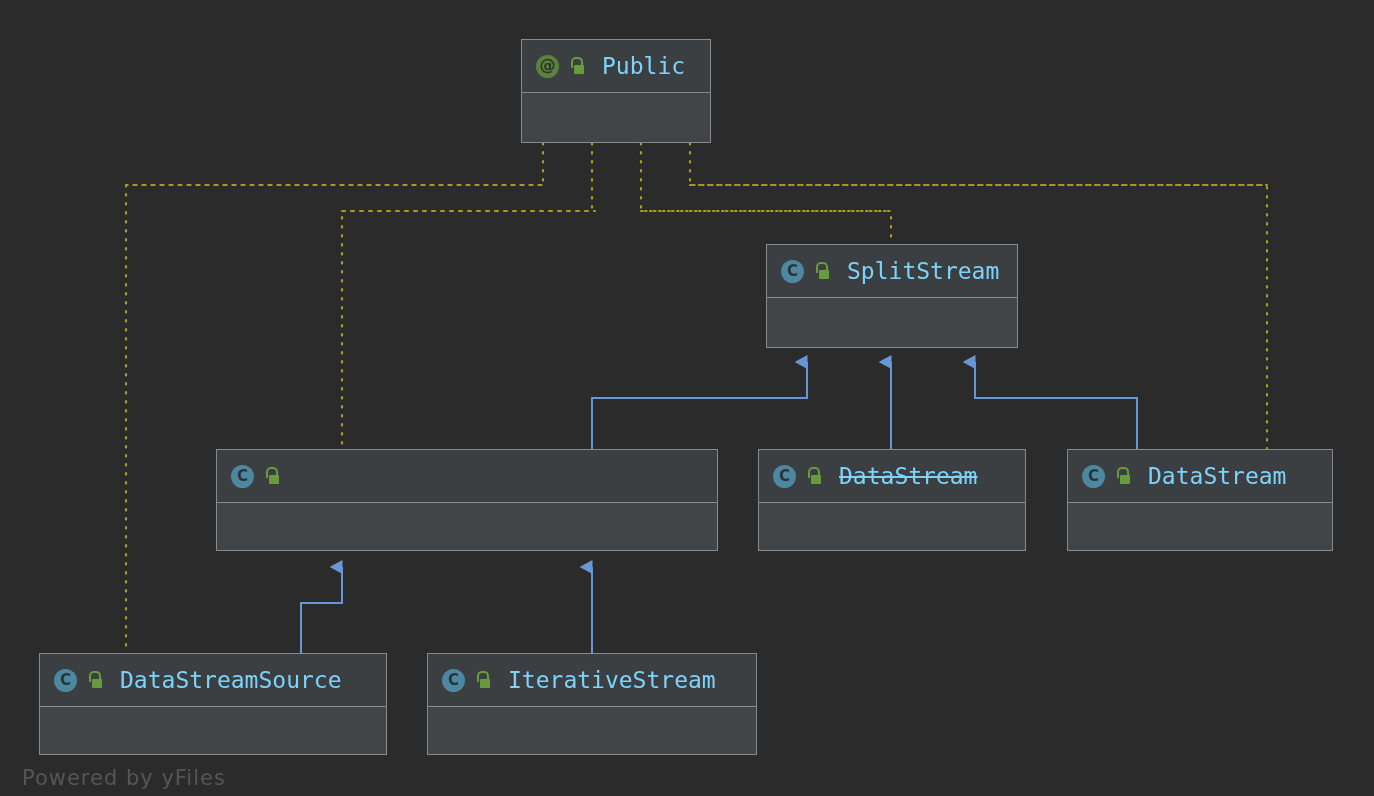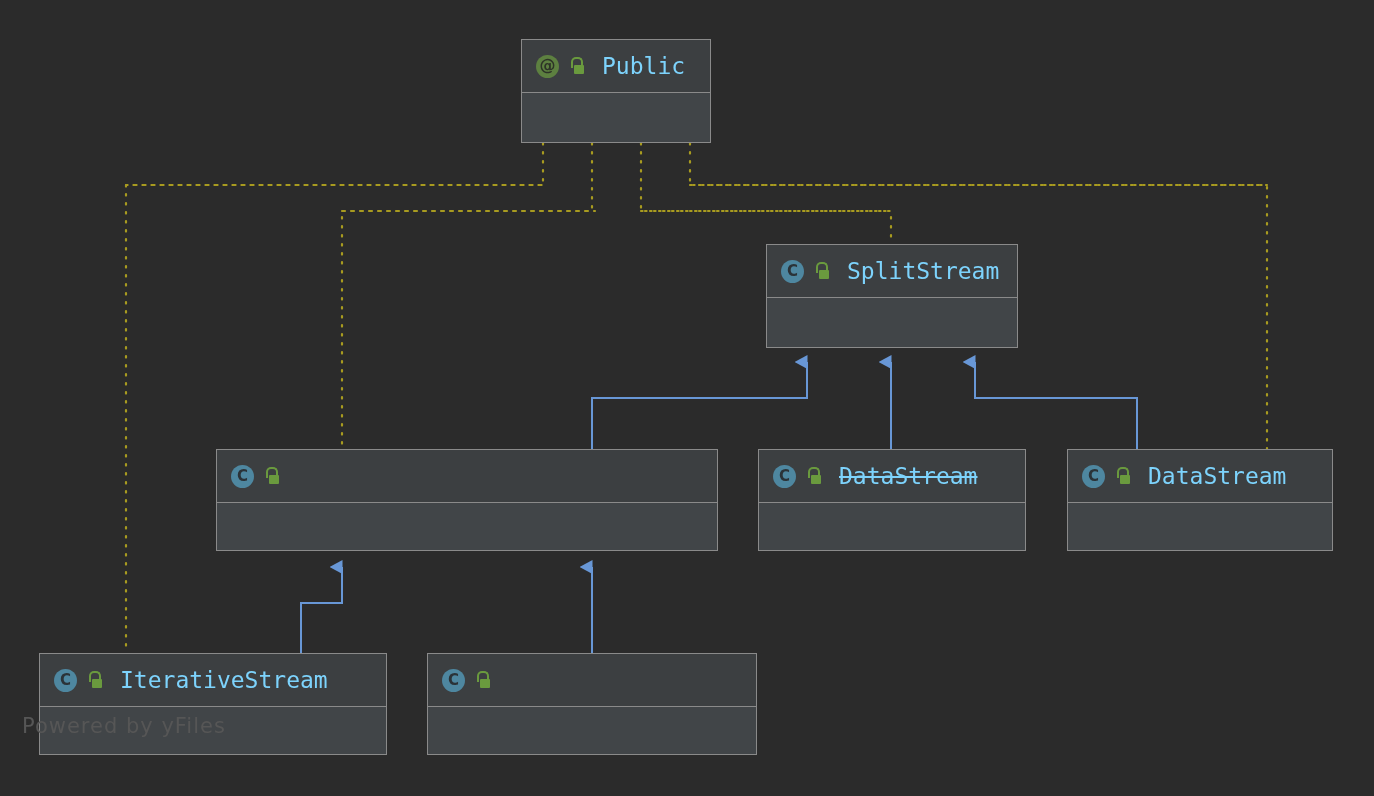--- a/index.html
+++ b/index.html
@@ -109,21 +109,21 @@
     left: 6px;
     top: 8px;
     width: 10px;
     height: 9px;
     background: #6a9a3e;
     border-radius: 1px;
   }
   .watermark {
     position: absolute;
     left: 22px;
-    top: 714px;
+    top: 766px;
     font-family: "DejaVu Sans", "Liberation Sans", sans-serif;
     font-size: 21px;
     color: #565656;
     letter-spacing: 1px;
     white-space: nowrap;
   }
 </style>
 </head>
 <body>
 
@@ -226,31 +226,32 @@
     <div class="node-body"></div>
   </div>
 
   <div class="uml-node" style="left:39px; top:653px; width:348px; height:102px;">
     <div class="node-header">
       <span class="icon-class">C</span>
       <span class="icon-lock">
         <span class="shackle"></span>
           <span class="body"></span>
       </span>
+      <span class="node-title">DataStreamSource</span>
+    </div>
+    <div class="node-body"></div>
+  </div>
+
+  <div class="uml-node" style="left:427px; top:653px; width:330px; height:102px;">
+    <div class="node-header">
+      <span class="icon-class">C</span>
+      <span class="icon-lock">
+        <span class="shackle"></span>
+          <span class="body"></span>
+      </span>
       <span class="node-title">IterativeStream</span>
     </div>
     <div class="node-body"></div>
   </div>
 
-  <div class="uml-node" style="left:427px; top:653px; width:330px; height:102px;">
-    <div class="node-header">
-      <span class="icon-class">C</span>
-      <span class="icon-lock">
-        <span class="shackle"></span>
-          <span class="body"></span>
-      </span>
-    </div>
-    <div class="node-body"></div>
-  </div>
-
   <div class="watermark">Powered by yFiles</div>
 
 </div>
 
 </body></html>

